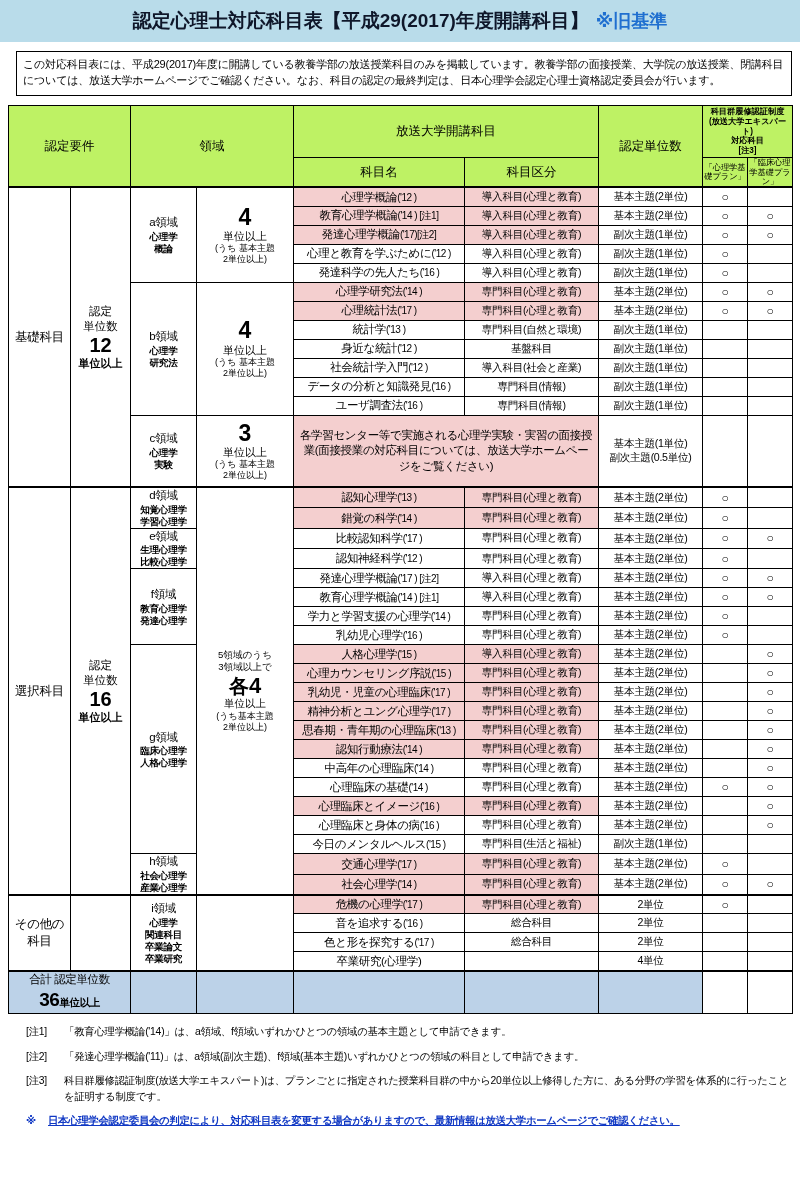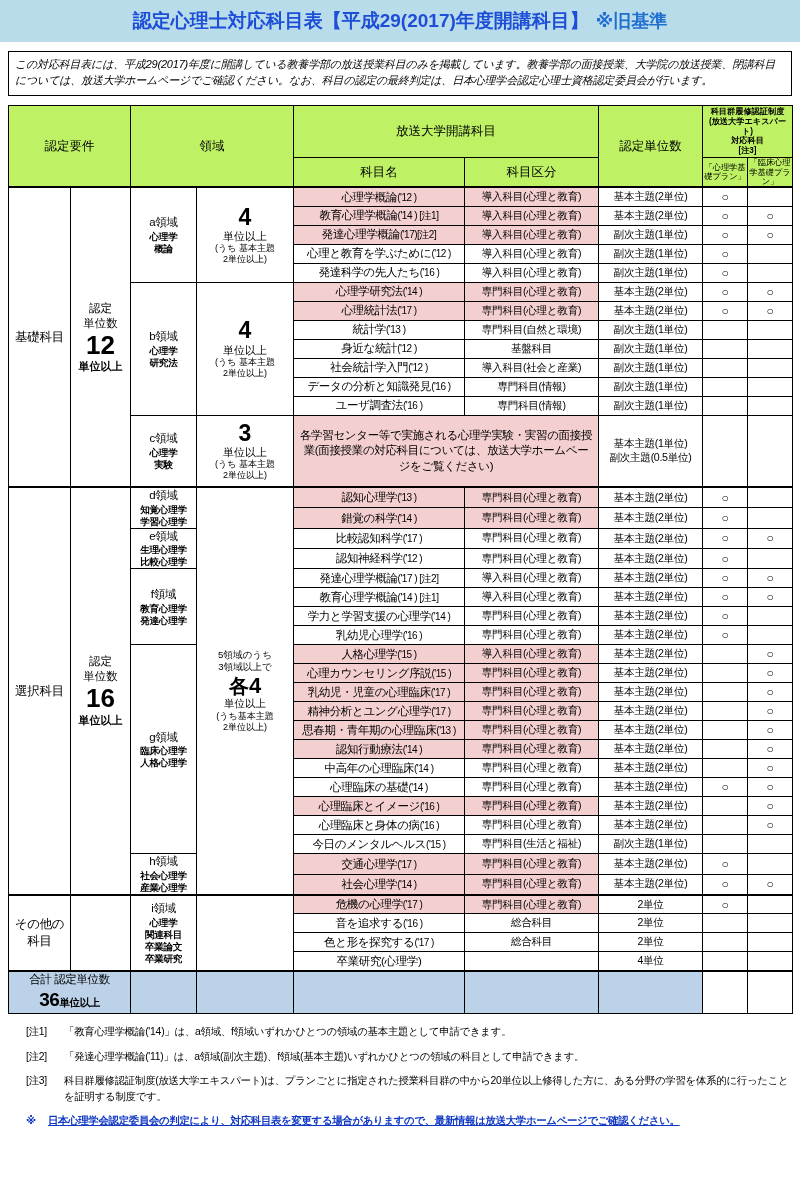--- a/index.html
+++ b/index.html
@@ -20,33 +20,33 @@
     background: #b9dcea;
     height: 42px;
     display: flex;
     align-items: center;
     justify-content: center;
   }
   .title-band .t-main {
     font-size: 19px;
     font-weight: bold;
     letter-spacing: 0px;
-    color: #1d4ed8;
+    color: #0f172a;
     white-space: nowrap;
   }
   .title-band .t-sub {
     font-size: 18px;
     font-weight: bold;
     color: #1f6fd0;
     margin-left: 7px;
     white-space: nowrap;
   }
 
   
-  .intro-wrap { padding: 9px 8px 0 8px; font-style: italic; }
+  .intro-wrap { padding: 9px 8px 0 16px; }
   .intro-box {
     border: 1px solid #000;
     padding: 5px 6px 6px 6px;
     font-size: 11px;
     line-height: 1.45;
     letter-spacing: -0.2px;
   }
 
   
   .tbl-wrap { padding: 9px 8px 0 8px; }
@@ -75,21 +75,21 @@
   .thick-b { border-bottom: 2px solid #000 !important; }
   .thick-t { border-top: 2px solid #000 !important; }
 
   
   .cat {
     font-size: 12.5px;
     letter-spacing: -0.3px;
     line-height: 1.35;
   }
   .units-cell { font-size: 11.5px; font-weight: bold; line-height: 1.3; }
-  .units-cell .big { font-size: 26px; font-weight: bold; display:block; line-height:1.1; }
+  .units-cell .big { font-size: 20px; font-weight: bold; display:block; line-height:1.1; }
   .units-cell .small { font-size: 11px; font-weight: bold; }
 
   
   .area {
     font-size: 11.5px; font-weight: bold; line-height: 1.35;
     letter-spacing: -0.3px;
   }
   .area .sub { font-size: 9.6px; font-weight: bold; display: block; line-height: 1.25; }
 
   

